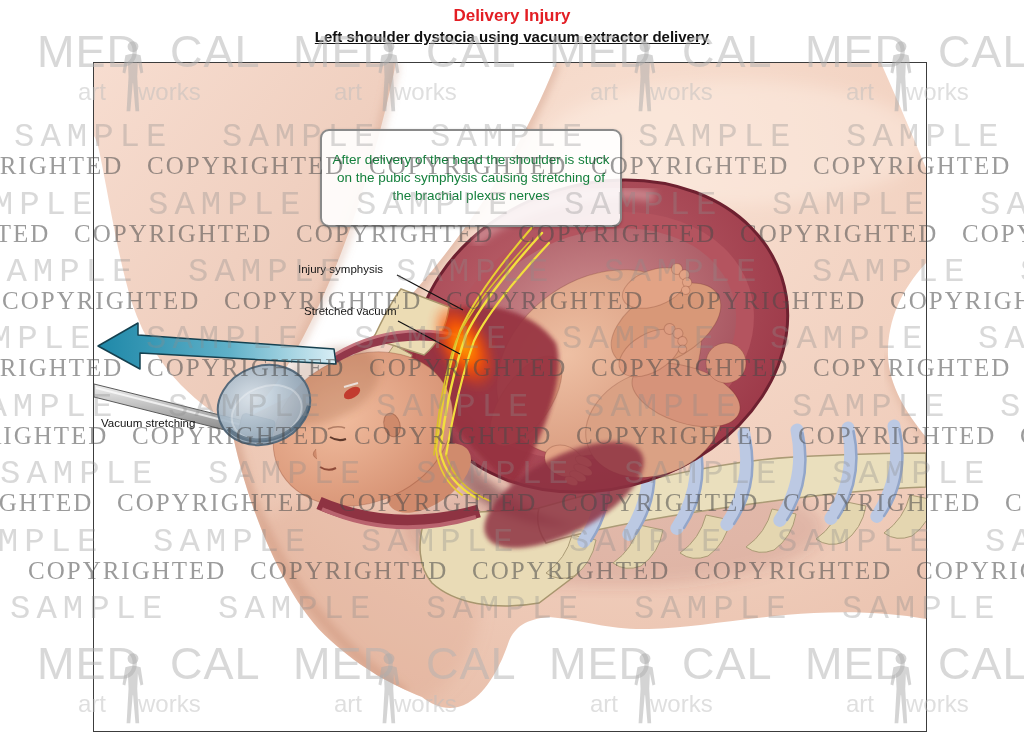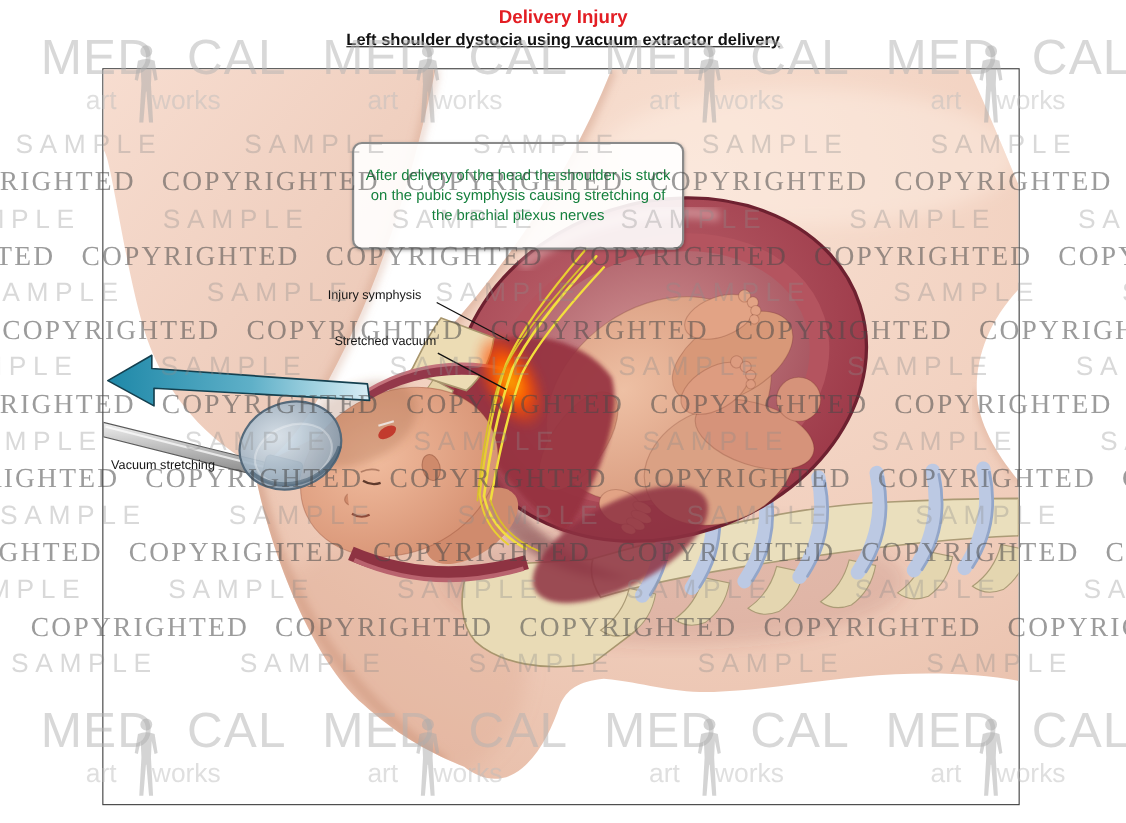--- a/index.html
+++ b/index.html
@@ -17,21 +17,21 @@
   .notebox{position:absolute;left:226px;top:66px;width:286px;padding:20px 6px;
            border:2px solid #8a8a8a;border-radius:9px;background:rgba(255,255,255,.9);
            font-size:13.5px;line-height:1.33;color:#15803d;text-align:center;
            box-shadow:0 1px 3px rgba(0,0,0,.25);z-index:30;}
   .lbl{position:absolute;font-size:11.5px;color:#141414;white-space:nowrap;z-index:30;}
   #lbl-pubic{left:204px;top:200px;}
   #lbl-nerves{left:210px;top:242px;}
   #lbl-vac{left:7px;top:354px;}
   
   #wm{position:absolute;inset:0;z-index:50;pointer-events:none;overflow:hidden;}
-  .wm-s{position:absolute;font-family:Liberation Sans, sans-serif;font-size:24px;
+  .wm-s{position:absolute;font-family:Liberation Mono, monospace;font-size:34px;
         letter-spacing:6px;color:rgba(140,140,140,.33);white-space:nowrap;}
   .wm-c{position:absolute;font-family:"Liberation Serif",serif;font-size:25px;
         letter-spacing:2px;color:rgba(72,72,72,.55);white-space:nowrap;}
   .logo{position:absolute;width:252px;height:106px;}
   .logo .l1{position:absolute;left:0;top:0;font-size:45px;letter-spacing:1px;
             color:rgba(178,178,178,.5);white-space:nowrap;margin-left:15px;}
   .logo .l1 .gap{display:inline-block;width:30px;}
   .logo .l2{position:absolute;left:56px;top:52px;font-size:24px;
             color:rgba(188,188,188,.48);white-space:nowrap;}
   .logo .l2 .gap{display:inline-block;width:32px;}

